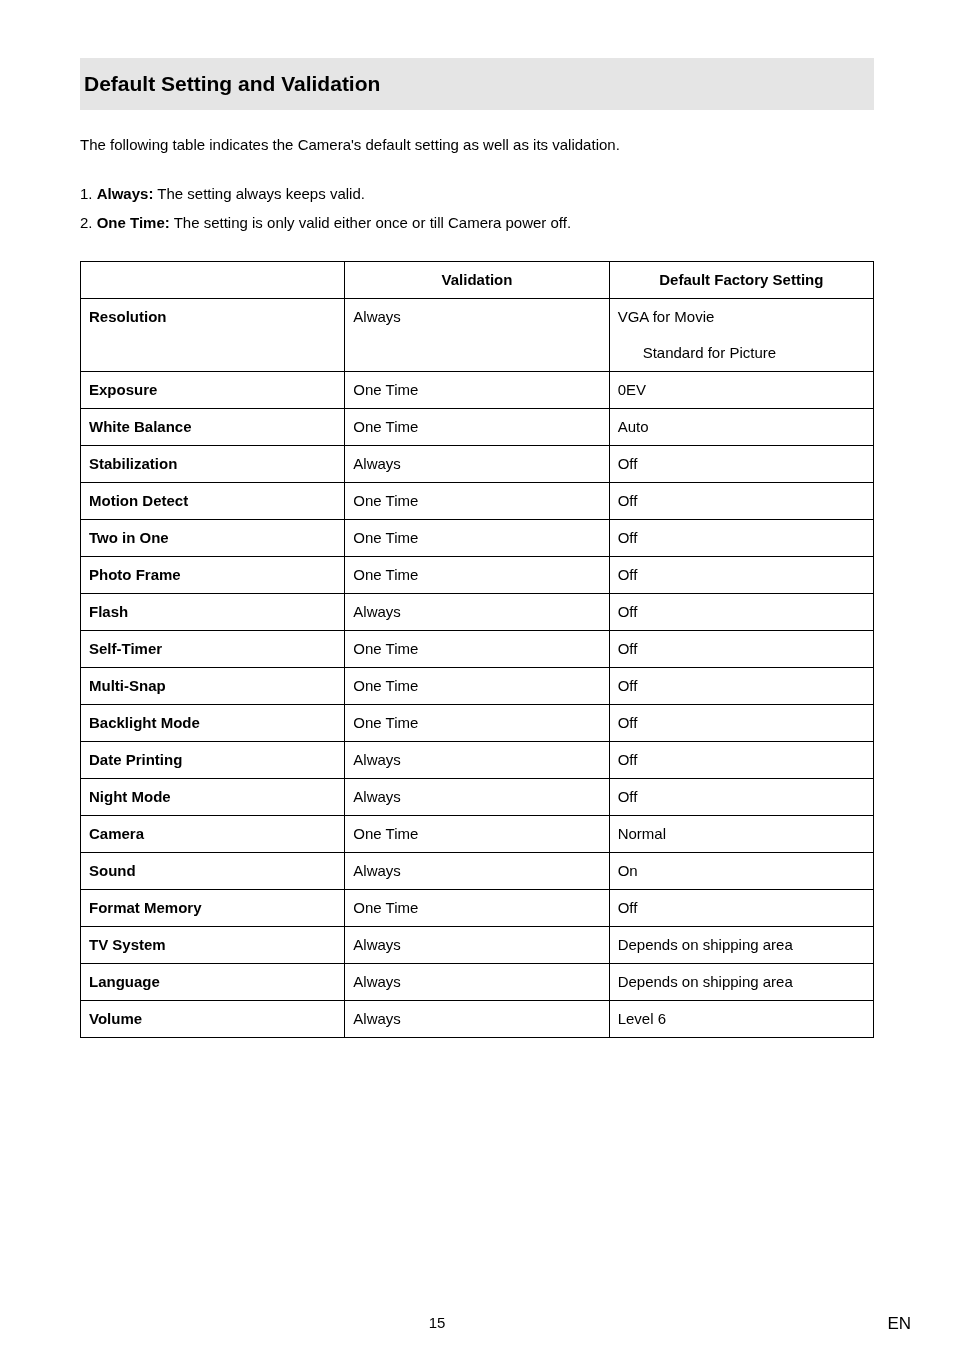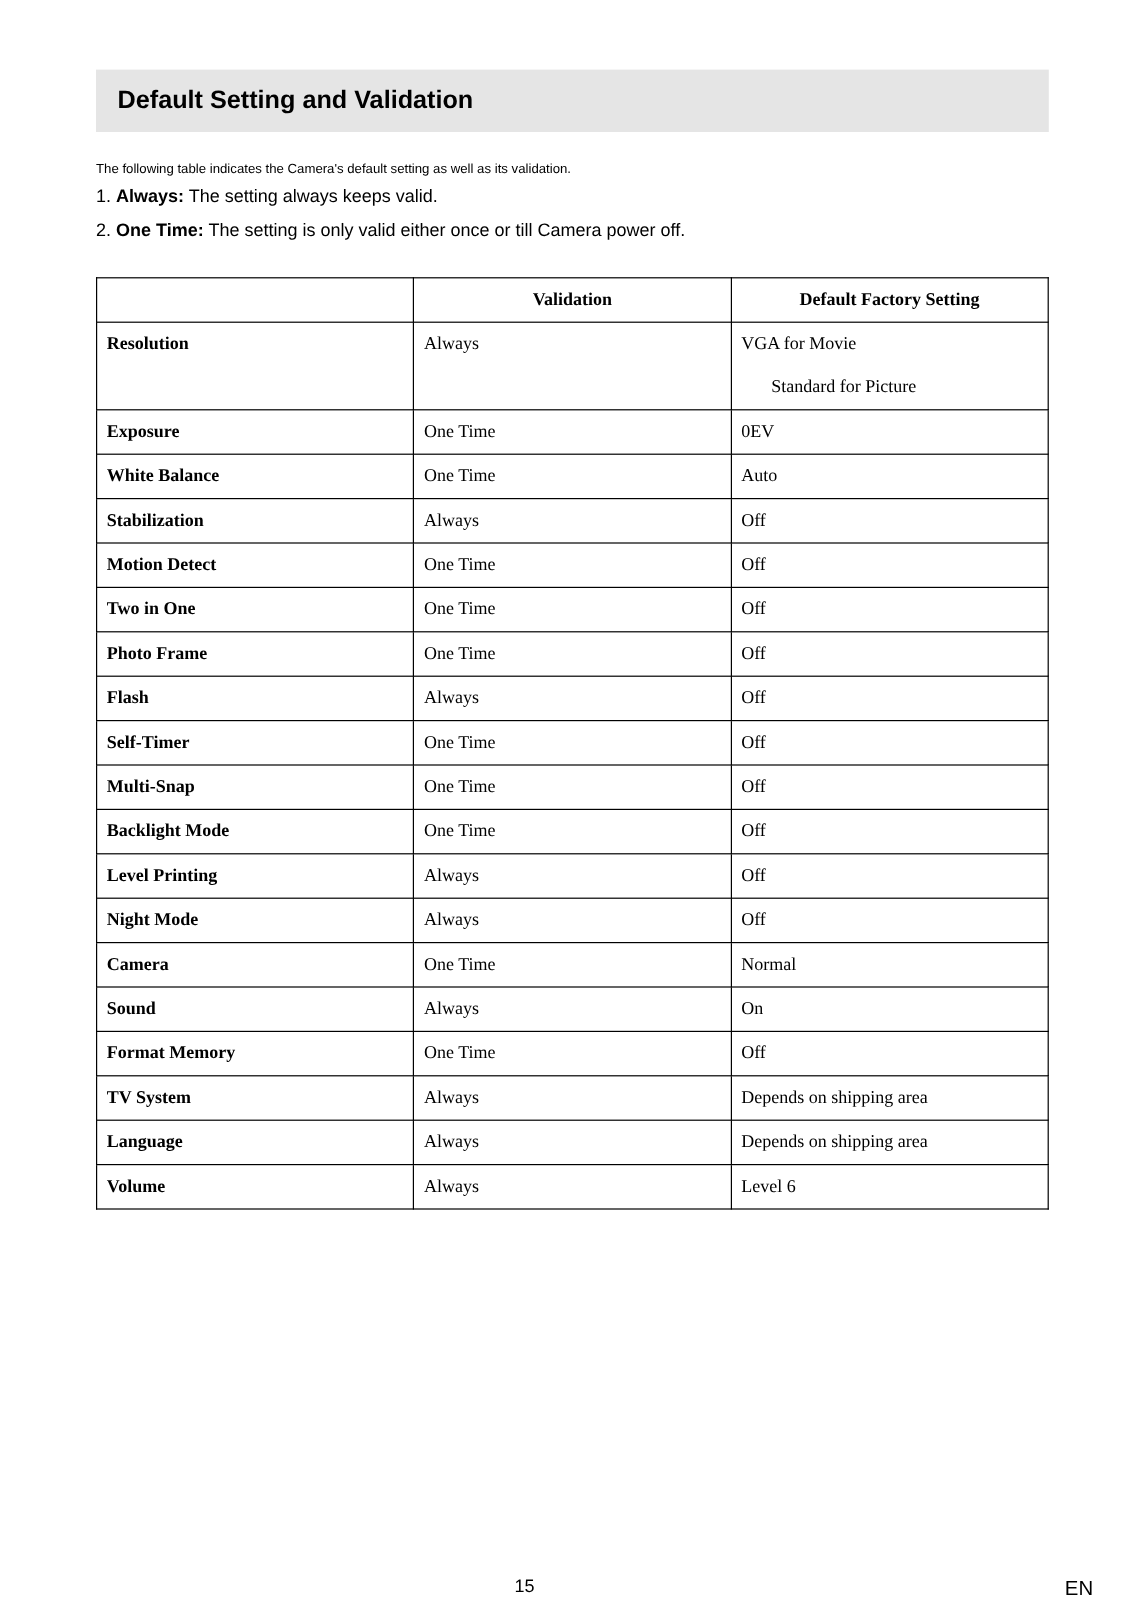--- a/index.html
+++ b/index.html
@@ -7,36 +7,35 @@
   body {
     width: 954px;
     height: 1350px;
     font-family: Arial, Helvetica, sans-serif;
     color: #000;
     position: relative;
     padding: 58px 80px 40px 80px;
   }
   .heading-box {
     background: #e5e5e5;
-    padding: 14px 18px;
+    padding: 14px 4px;
     margin-bottom: 24px;
   }
   .heading-box h2 {
     font-size: 21px;
     font-weight: bold;
   }
-  .intro { font-size: 11px; margin-bottom: 4px; line-height: 1.4; }
+  .intro { font-size: 15px; margin-bottom: 28px; line-height: 1.4; }
   .bullet { font-size: 15px; margin-bottom: 8px; line-height: 1.4; }
   .bullet .b { font-weight: bold; }
   table {
     border-collapse: collapse;
     width: 100%;
     margin-top: 28px;
     font-size: 15px;
-    font-family: Liberation Serif, serif;
   }
   th, td {
     border: 1px solid #000;
     padding: 6px 8px;
     text-align: left;
     vertical-align: top;
     line-height: 1.6;
   }
   th.header-c, td.col1 { width: 28%; }
   th.header-c { text-align: center; font-weight: bold; }
@@ -130,21 +129,21 @@
         <td class="col1">Multi-Snap</td>
         <td>One Time</td>
         <td>Off</td>
       </tr>
   <tr>
         <td class="col1">Backlight Mode</td>
         <td>One Time</td>
         <td>Off</td>
       </tr>
   <tr>
-        <td class="col1">Level Printing</td>
+        <td class="col1">Date Printing</td>
         <td>Always</td>
         <td>Off</td>
       </tr>
   <tr>
         <td class="col1">Night Mode</td>
         <td>Always</td>
         <td>Off</td>
       </tr>
   <tr>
         <td class="col1">Camera</td>

